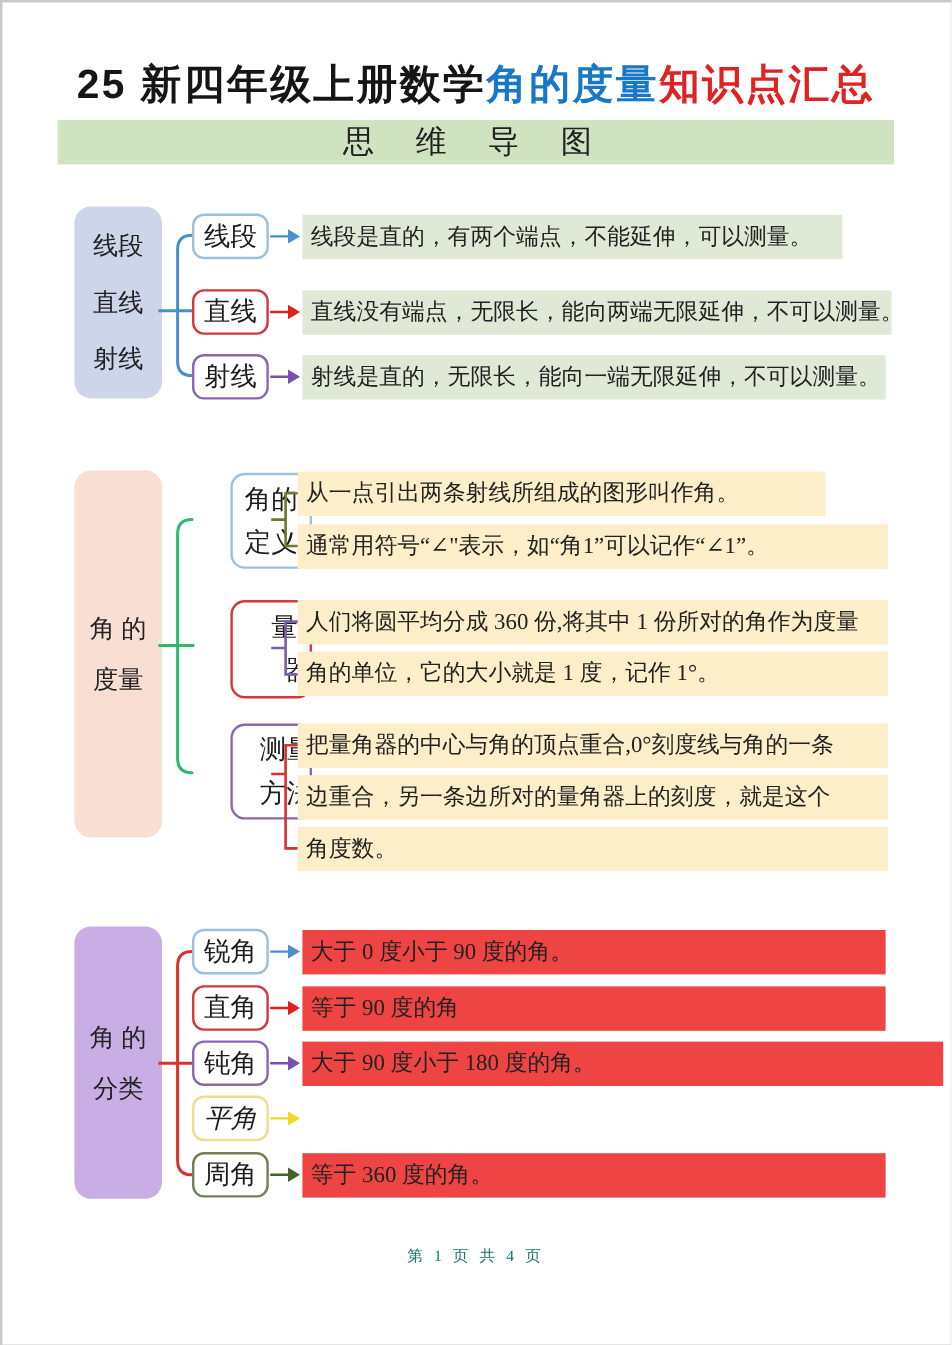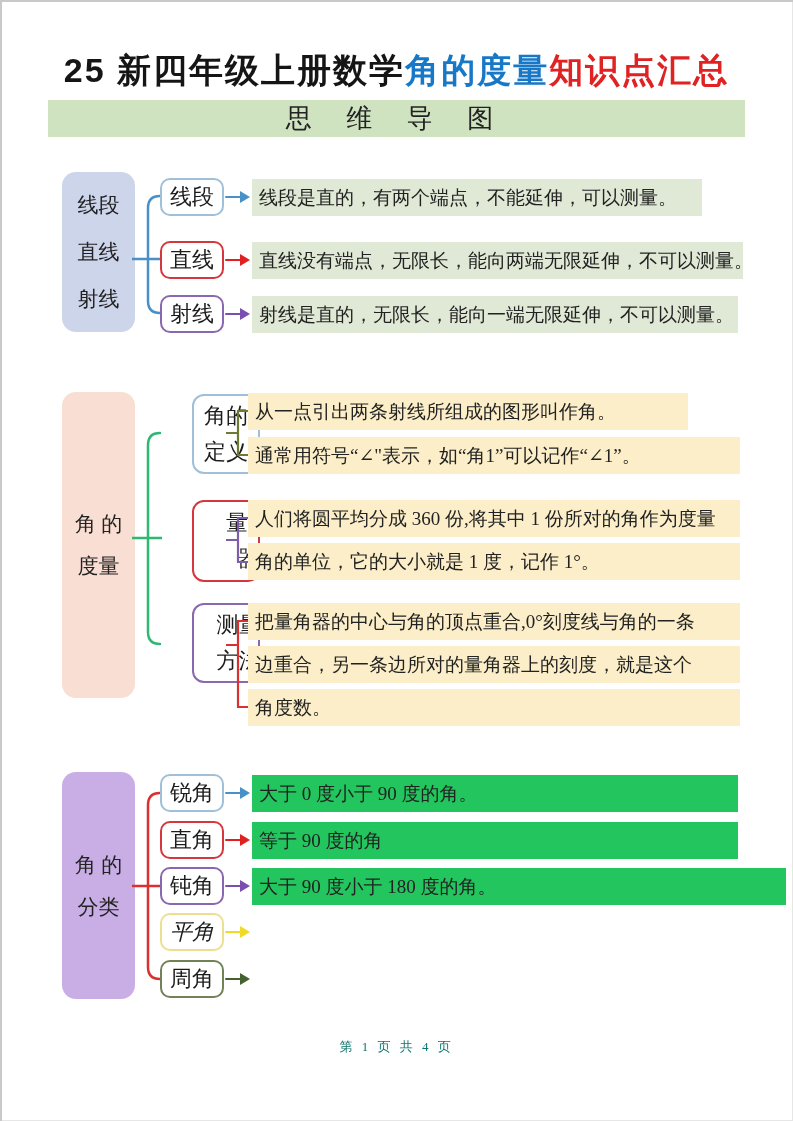--- a/index.html
+++ b/index.html
@@ -53,21 +53,21 @@
     content:"";position:absolute;left:16px;top:50%;margin-top:-6.5px;width:0;height:0;
     border:6.5px solid transparent;border-left:10px solid currentColor;
   }
   .band{
     box-sizing:border-box;height:37px;line-height:37px;padding-left:7px;
     font-size:19px;white-space:nowrap;overflow:hidden;color:#222;
   }
   .band.abs{position:absolute;left:248px;}
   .band-green{background:#dfe9d6;}
   .band-yellow{background:#fbeec8;}
-  .band-blue{background:#22c55e;}
+  .band-blue{background:#ef4444;}
   
   .b-lblue{border-color:#9fc0d8;}
   .b-red{border-color:#d4373e;}
   .b-purple{border-color:#8a68b0;}
   .b-yellow{border-color:#ecdf90;}
   .b-olive{border-color:#728257;}
   .a-blue{color:#4a90c8;}
   .a-red{color:#e02020;}
   .a-purple{color:#7b4fb0;}
   .a-yellow{color:#f0da28;}
@@ -191,17 +191,18 @@
     <div class="label b-yellow">
         <span>平角</span>
       </div>
     <div class="arrow a-yellow"></div>
   </div>
   <div class="row" style="top:960px;">
     <div class="label b-olive">
         <span>周角</span>
       </div>
     <div class="arrow a-olive"></div>
+    <div class="band band-blue" style="width:486px;">等于 360 度的角。</div>
   </div>
 
   <div class="footer">第 1 页 共 4 页</div>
 
 </div>
 
 </body></html>

